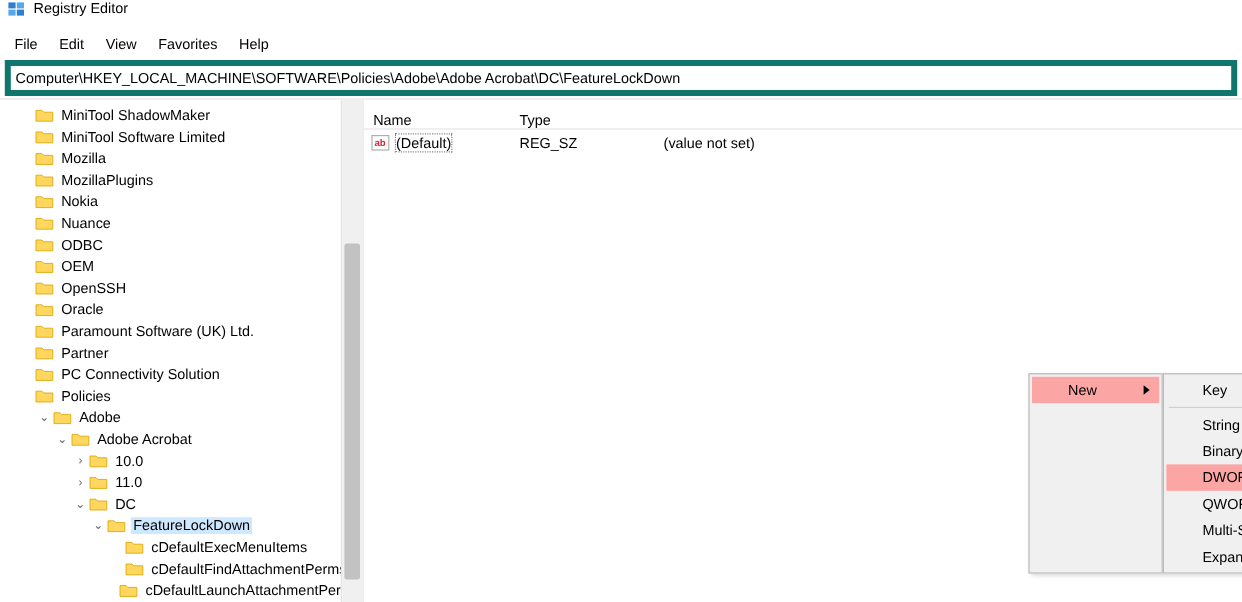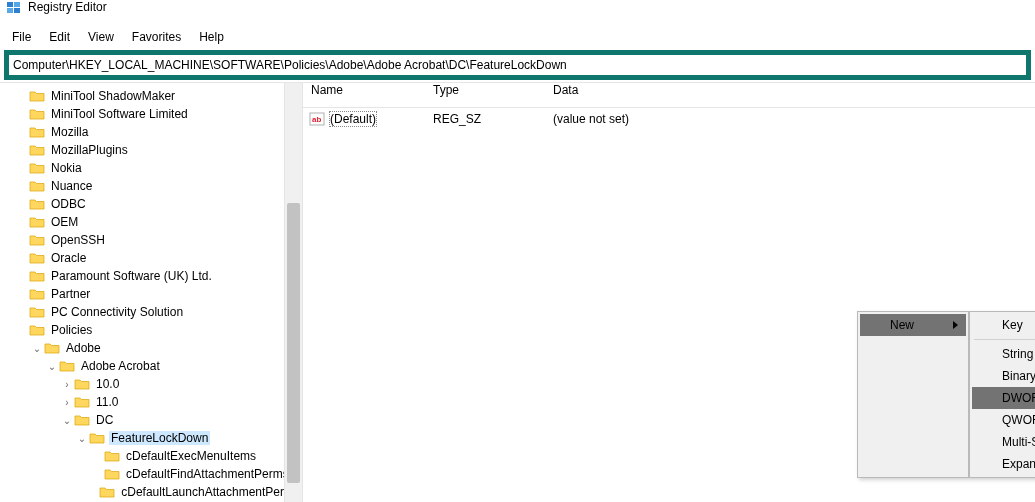--- a/index.html
+++ b/index.html
@@ -17,38 +17,38 @@
   .row{display:flex;align-items:center;height:18px;white-space:nowrap}
   .lbl{padding:0 2px}
   .sel .lbl{background:#cde8ff}
   .exp{width:14px;text-align:center;color:#6d6d6d;font-size:10px;user-select:none}
   .sp{display:inline-block}
   .folder{width:16px;height:14px;margin-right:4px;display:inline-block}
   .folder svg{display:block}
   .vscroll{position:absolute;right:0;top:0;bottom:0;width:17px;background:#f0f0f0;border-left:1px solid #e5e5e5}
   .thumb{position:absolute;left:2px;right:2px;top:120px;height:280px;background:#c2c2c2;border-radius:2px}
   .list{flex:1;position:relative}
-  .cols{display:flex;height:24px;align-items:flex-start;border-bottom:1px solid #e5e5e5;padding-left:8px}
+  .cols{display:flex;height:24px;align-items:flex-end;border-bottom:1px solid #e5e5e5;padding-left:8px}
   .col{font-size:12px}
   .col.name{width:122px}
   .col.type{width:120px}
   .col.data{flex:1}
   .items{padding:2px 0 0 6px}
   .itm{display:flex;align-items:center;height:18px}
   .itm .cname{width:124px;display:flex;align-items:center;gap:4px}
   .itm .ctype{width:120px}
   .abicon{width:16px;height:16px;display:inline-flex;align-items:center;justify-content:flex-end}
   .dotted{border:1px dotted #888;padding:0 0px}
   .ctx{position:absolute;left:554px;top:228px;display:flex;box-shadow:2px 2px 4px rgba(0,0,0,0.18)}
   .ctx .panel{background:#f0f0f0;border:1px solid #b9b9b9}
   .ctx .p1{width:106px;padding:2px}
   .ctx .p2{width:194px;padding:2px}
   .mitem{display:flex;align-items:center;height:22px;padding:0 22px 0 30px;position:relative}
   .mitem.arrow::after{content:"";position:absolute;right:8px;top:7px;border-left:5px solid #000;border-top:4px solid transparent;border-bottom:4px solid transparent}
-  .mitem.hl{background:#737373}
+  .mitem.hl{background:#fca5a5}
   .sep{height:1px;background:#d0d0d0;margin:3px 2px}
 </style>
 </head>
 <body>
 
 <div class="titlebar">
   <span class="app-icon">
     <svg width="16" height="16" viewBox="0 0 16 16">
         <rect x="1" y="2" width="6" height="5" fill="#2f7fd1"></rect>
         <rect x="8" y="2" width="6" height="5" fill="#57a8e8"></rect>
@@ -366,21 +366,20 @@
         </ul>
       </div>
     <div class="vscroll">
       <div class="thumb"></div>
     </div>
   </div>
   <div class="list">
     <div class="cols">
       <div class="col name">Name</div>
       <div class="col type">Type</div>
-      <div class="col data">Data</div>
     </div>
     <div class="items" id="items">
         <div class="itm">
           <div class="cname">
             <span class="abicon">
               <svg width="16" height="16" viewBox="0 0 16 16">
                 <rect x="1" y="2" width="14" height="12" fill="#fff" stroke="#b0b0b0"></rect>
                 <text x="3" y="11" font-size="8" fill="#d23" font-weight="bold">ab</text>
               </svg>
             </span>

